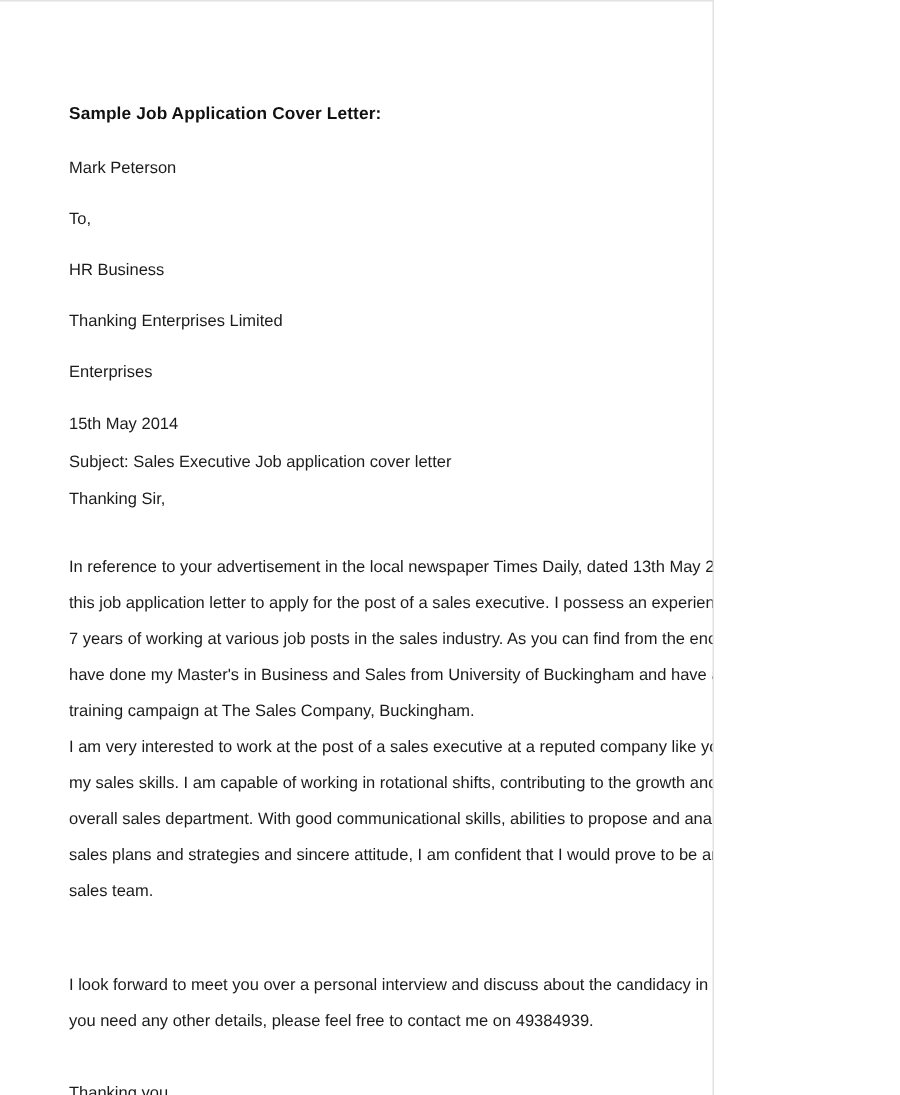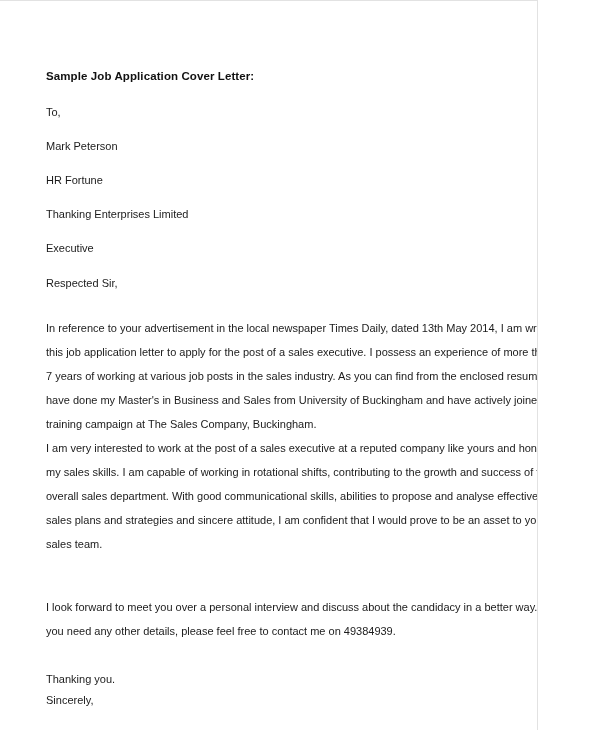--- a/index.html
+++ b/index.html
@@ -6,21 +6,21 @@
     margin: 0;
     padding: 0;
     background: #ffffff;
   }
   body {
     font-family: "Liberation Sans", sans-serif;
     -webkit-font-smoothing: antialiased;
   }
   .page {
     position: relative;
-    width: 538px;
+    width: 476px;
     height: 730px;
     background: #ffffff;
     box-sizing: border-box;
     border-top: 1px solid #e2e2e2;
     border-right: 1px solid #e2e2e2;
     overflow: hidden;
   }
   .letter {
     position: absolute;
     left: 46px;
@@ -75,29 +75,31 @@
 </style>
 </head>
 <body>
 
 <div class="page">
   <div class="letter">
 
     <div class="doc-heading">Sample Job Application Cover Letter:</div>
 
     <div class="address-block">
+      <div class="address-line">Mark Peterson</div>
       <div class="address-line">To,</div>
-      <div class="address-line">Mark Peterson</div>
-      <div class="address-line">HR Fortune</div>
+      <div class="address-line">HR Business</div>
       <div class="address-line">Thanking Enterprises Limited</div>
-      <div class="address-line">Executive</div>
+      <div class="address-line">Enterprises</div>
     </div>
 
     <div class="meta-block">
-      <div class="meta-line">Respected Sir,</div>
+      <div class="meta-line">15th May 2014</div>
+      <div class="meta-line">Subject: Sales Executive Job application cover letter</div>
+      <div class="meta-line">Thanking Sir,</div>
     </div>
 
     <div class="body-block">
       <p class="body-para">In reference to your advertisement in the local newspaper Times Daily, dated 13th May 2014, I am writing this job application letter to apply for the post of a sales executive. I possess an experience of more than 7 years of working at various job posts in the sales industry. As you can find from the enclosed resume, I have done my Master's in Business and Sales from University of Buckingham and have actively joined training campaign at The Sales Company, Buckingham.</p>
       <p class="body-para">I am very interested to work at the post of a sales executive at a reputed company like yours and hone my sales skills. I am capable of working in rotational shifts, contributing to the growth and success of the overall sales department. With good communicational skills, abilities to propose and analyse effective sales plans and strategies and sincere attitude, I am confident that I would prove to be an asset to your sales team.</p>
       <p class="body-para" style="margin-top:39px;">I look forward to meet you over a personal interview and discuss about the candidacy in a better way. If you need any other details, please feel free to contact me on 49384939.</p>
     </div>
 
     <div class="closing-block">
       <div class="closing-line">Thanking you.</div>

